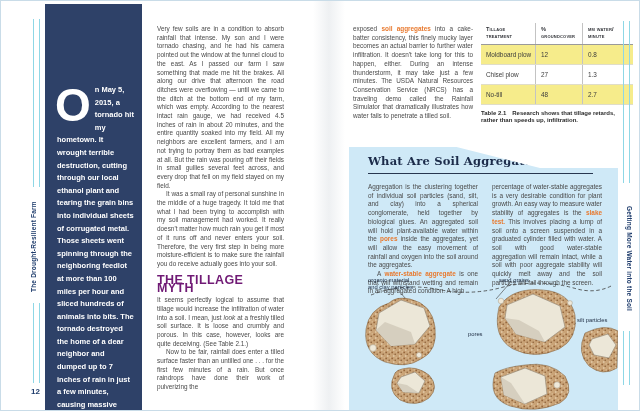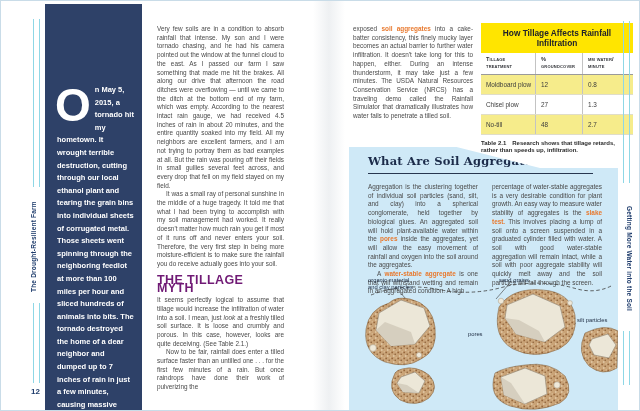--- a/index.html
+++ b/index.html
@@ -84,21 +84,20 @@
     <p class="indent">Now to be fair, rainfall does enter a tilled surface faster than an untilled one . . . for the first few minutes of a rain. But once raindrops have done their work of pulverizing the</p>
   </div>
 
   <div class="fold"></div>
 
   <div class="col col2">
     <p><span>exposed </span><span class="orange">soil aggregates</span><span> into a cake-batter consistency, this finely mucky layer becomes an actual barrier to further water infiltration. It doesn't take long for this to happen, either. During an intense thunderstorm, it may take just a few minutes. The USDA Natural Resources Conservation Service (NRCS) has a traveling demo called the Rainfall Simulator that dramatically illustrates how water fails to penetrate a tilled soil.</span></p>
   </div>
 
   <div class="tablecard">
-    <div class="tabletitle">How Tillage Affects Rainfall Infiltration</div>
     <div class="thead">
       <div class="th">Tillage treatment</div>
       <div class="th csep">% groundcover</div>
       <div class="th csep">mm water/ minute</div>
     </div>
     <div class="trow row-y">
       <div class="td">Moldboard plow</div>
       <div class="td csep">12</div>
       <div class="td csep">0.8</div>
     </div>

